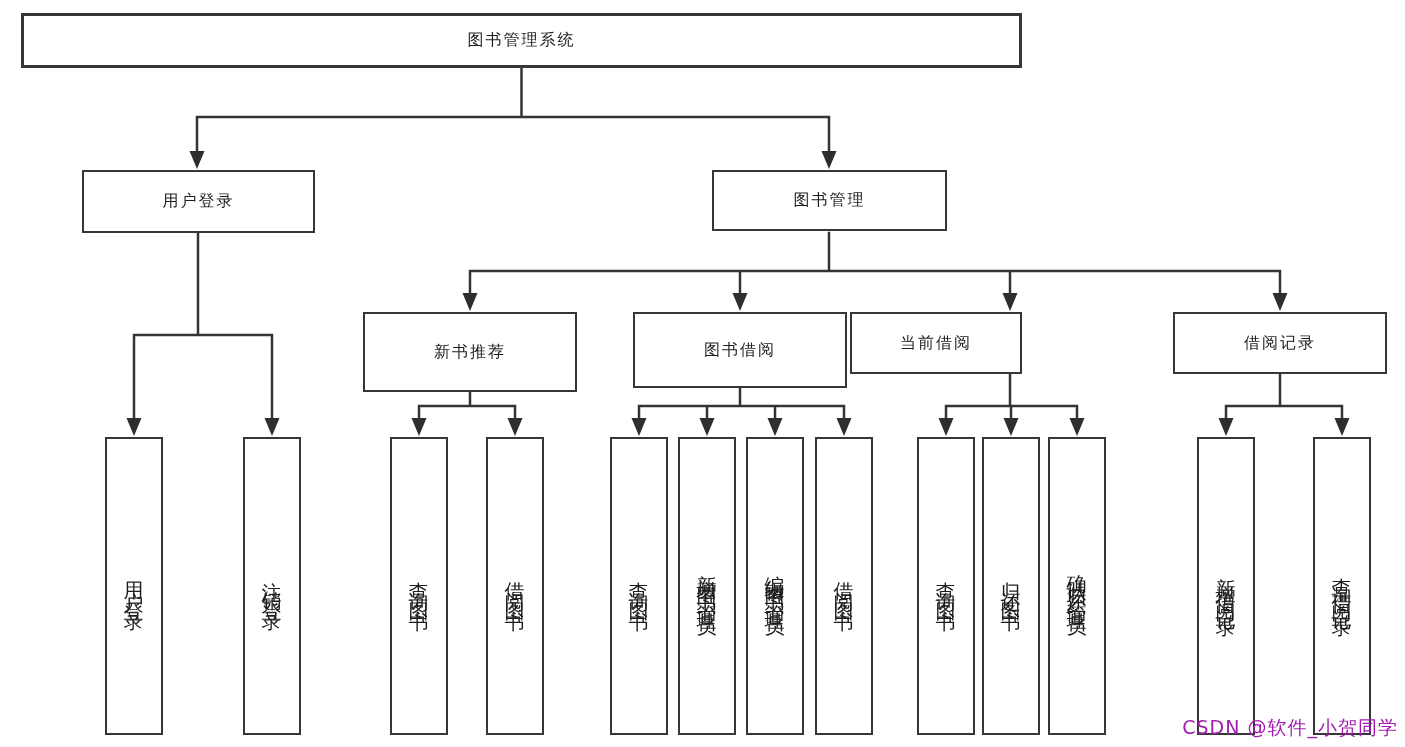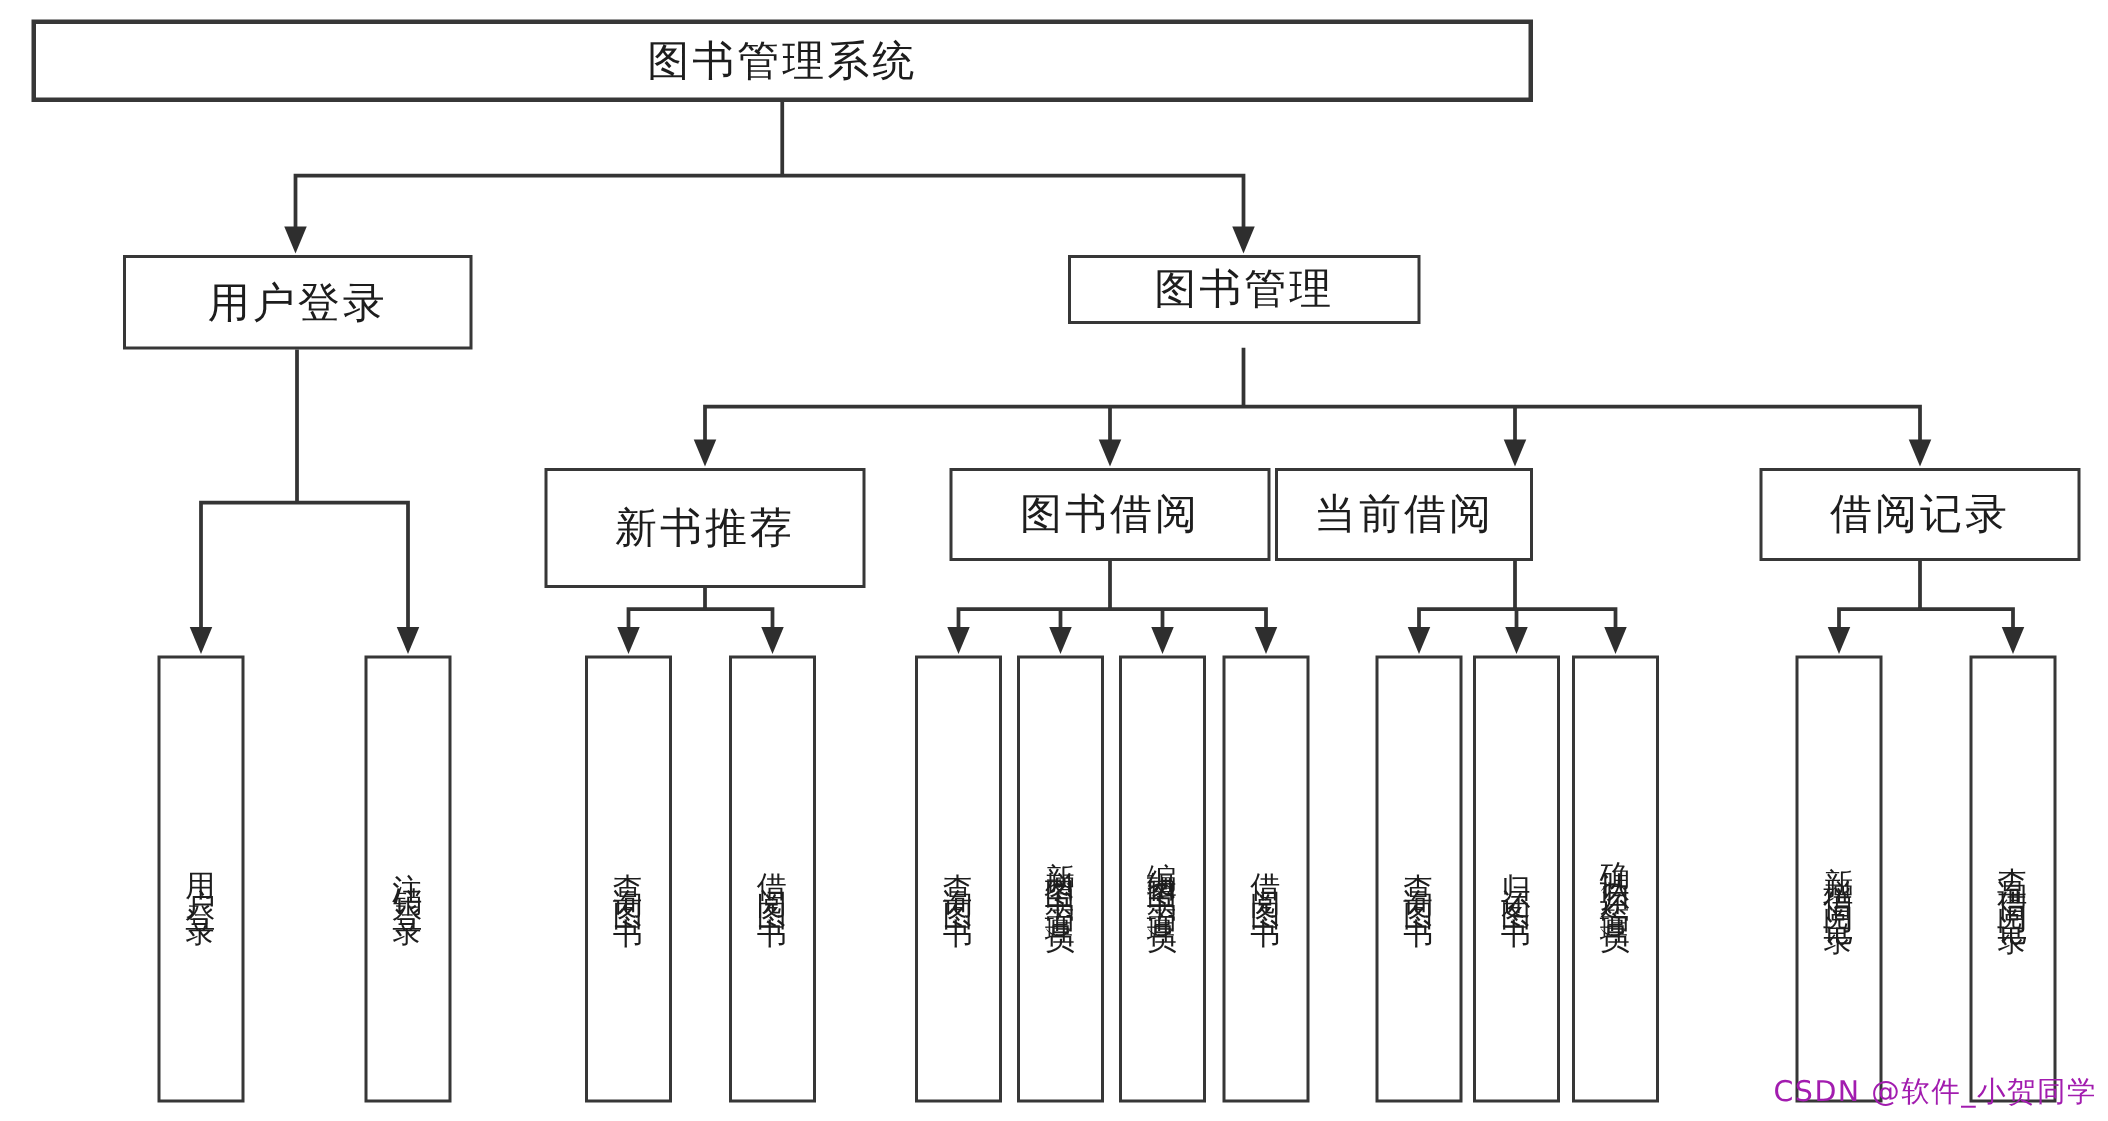--- a/index.html
+++ b/index.html
@@ -12,21 +12,21 @@
   }
   .connectors{position:absolute;left:0;top:0;width:1405px;height:747px;}
   .box{
     position:absolute;
     background:#ffffff;
     border:2.5px solid #373737;
     box-sizing:border-box;
     display:flex;align-items:center;justify-content:center;
     color:#1d1d1d;
   }
-  .hbox .lbl{font-size:28px;letter-spacing:2px;white-space:nowrap;}
+  .hbox .lbl{font-size:16px;letter-spacing:2px;white-space:nowrap;}
   .vbox .lbl{
     writing-mode:vertical-rl;
     text-orientation:mixed;
     font-size:20px;
     letter-spacing:10px;
     line-height:1;
   }
   .watermark{
     position:absolute;right:7px;bottom:6px;
     font-size:19px;color:#a21caf;letter-spacing:1px;
@@ -78,28 +78,28 @@
     </g>
   </svg>
 
   <div class="box hbox" style="left:21px;top:13px;width:1001px;height:55px;border-width:3px">
     <span class="lbl">图书管理系统</span>
   </div>
 
   <div class="box hbox" style="left:82px;top:170px;width:233px;height:63px">
     <span class="lbl">用户登录</span>
   </div>
-  <div class="box hbox" style="left:712px;top:170px;width:235px;height:46px">
+  <div class="box hbox" style="left:712px;top:170px;width:235px;height:61px">
     <span class="lbl">图书管理</span>
   </div>
 
   <div class="box hbox" style="left:363px;top:312px;width:214px;height:80px">
     <span class="lbl">新书推荐</span>
   </div>
-  <div class="box hbox" style="left:633px;top:312px;width:214px;height:62px">
+  <div class="box hbox" style="left:633px;top:312px;width:214px;height:76px">
     <span class="lbl">图书借阅</span>
   </div>
   <div class="box hbox" style="left:850px;top:312px;width:172px;height:62px">
     <span class="lbl">当前借阅</span>
   </div>
   <div class="box hbox" style="left:1173px;top:312px;width:214px;height:62px">
     <span class="lbl">借阅记录</span>
   </div>
 
   <div class="box vbox" style="left:105px;top:437px;width:58px;height:298px">

